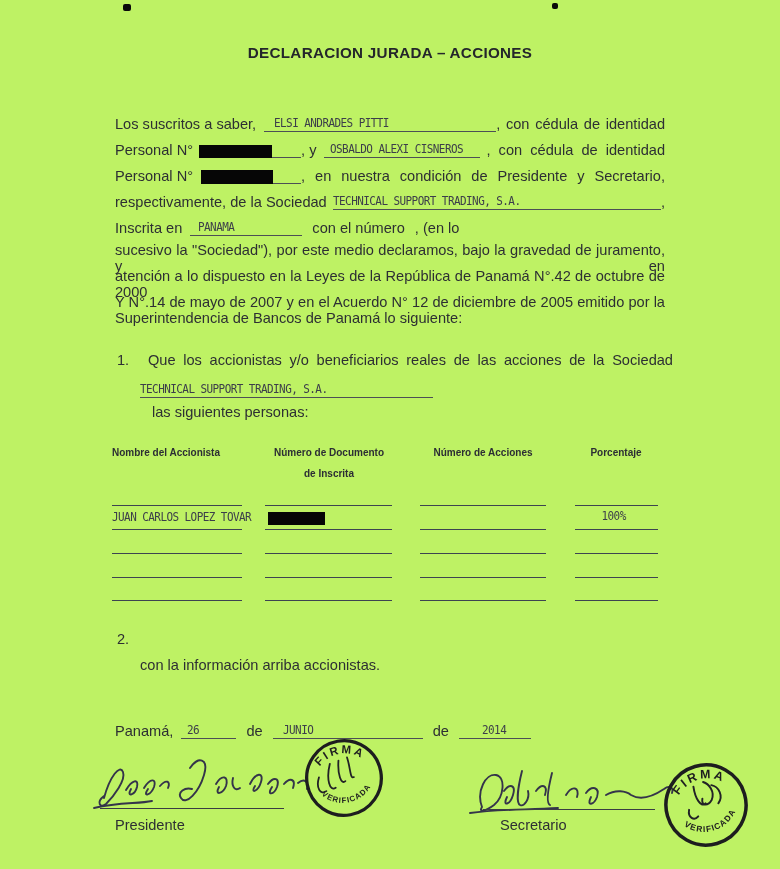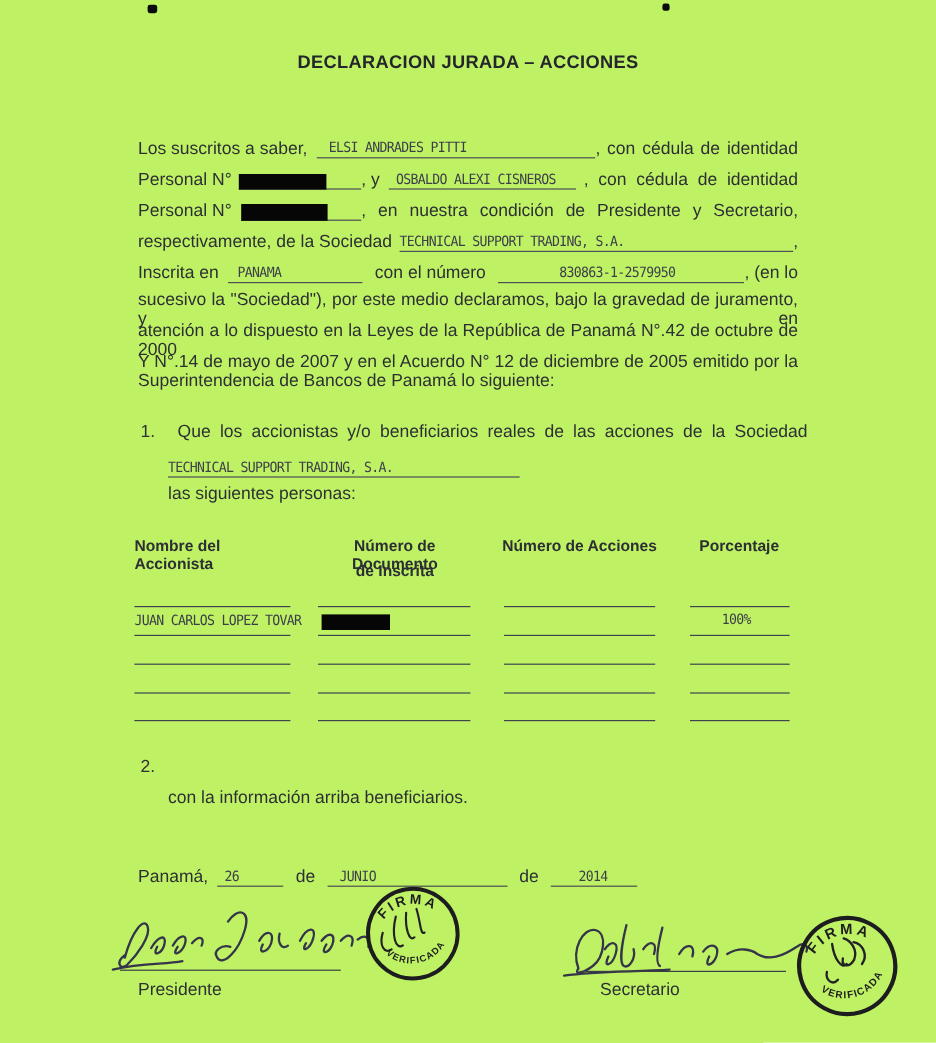--- a/index.html
+++ b/index.html
@@ -21,21 +21,21 @@
     display:flex; align-items:flex-end; position:relative;
   }
   .typed {
     font-family:"DejaVu Sans Mono", monospace; font-size:11.8px; letter-spacing:-0.6px;
     color:#3c3e4a; display:inline-block; transform:scaleX(.93); transform-origin:left bottom;
     margin-bottom:1px; white-space:nowrap;
   }
   .redact { background:#060606; }
   .ml6{margin-left:6px} .ml8{margin-left:8px} .ml10{margin-left:10px} .mr8{margin-right:8px} .mr10{margin-right:10px}
   
-  .th { position:absolute; font-weight:bold; font-size:13px; color:#2c2e34; text-align:center; }
+  .th { position:absolute; font-weight:bold; font-size:10px; color:#2c2e34; text-align:center; }
   .tline { position:absolute; border-top:1.7px solid #3d4450; height:0; }
   .c1{left:112px;width:130px} .c2{left:265px;width:127px} .c3{left:420px;width:126px} .c4{left:575px;width:83px}
   .ry1{top:505px} .ry2{top:529px} .ry3{top:553px} .ry4{top:577px} .ry5{top:600px}
   .cellname { position:absolute; left:112px; width:130px; top:510px; text-align:center; }
   .cellpct  { position:absolute; left:575px; width:83px; top:509px; text-align:center; }
   .cellredact { position:absolute; left:268px; top:512px; width:57px; height:13px; background:#060606; }
   .num { position:absolute; left:117px; width:20px; }
   
   .sigline { position:absolute; border-top:1.6px solid #3a3d42; height:0; }
   .siglabel { position:absolute; font-size:14.6px; color:#2d2f33; }
@@ -91,39 +91,36 @@
     </div>
     <span>,</span>
   </div>
 
   <div class="line" style="top:216px">
     <span>Inscrita en</span>
     <div class="field ml8" style="width:112px">
       <span class="typed ml8">PANAMA</span>
     </div>
     <span class="ml10 mr10">con el número</span>
-    <div class="field" style="flex:1;justify-content:center">
-      <span class="typed">830863-1-2579950</span>
-    </div>
     <span>, (en lo</span>
   </div>
 
   <div class="jline" style="top:242px">sucesivo la "Sociedad"), por este medio declaramos, bajo la gravedad de juramento, y en</div>
   <div class="jline" style="top:268px">atención a lo dispuesto en la Leyes de la República de Panamá N°.42 de octubre de 2000</div>
   <div class="jline" style="top:294px">Y N°.14 de mayo de 2007 y en el Acuerdo N° 12 de diciembre de 2005 emitido por la</div>
   <div class="plain" style="top:310px">Superintendencia de Bancos de Panamá lo siguiente:</div>
 
   <div class="num" style="top:352px">1.</div>
   <div class="jline" style="top:352px;left:148px;width:525px">Que los accionistas y/o beneficiarios reales de las acciones de la Sociedad</div>
   <div class="line" style="top:378px;left:140px;width:525px">
     <div class="field" style="width:293px">
       <span class="typed">TECHNICAL SUPPORT TRADING, S.A.</span>
     </div>
   </div>
-  <div class="plain" style="top:404px;left:140px">las siguientes personas:</div>
+  <div class="plain" style="top:404px;left:152px">las siguientes personas:</div>
 
   <div class="th" style="left:112px;top:447px;width:132px;text-align:left">Nombre del Accionista</div>
   <div class="th" style="left:258px;top:447px;width:142px">Número de Documento</div>
   <div class="th" style="left:258px;top:468px;width:142px">de Inscrita</div>
   <div class="th" style="left:415px;top:447px;width:136px">Número de Acciones</div>
   <div class="th" style="left:570px;top:447px;width:92px">Porcentaje</div>
 
   <div class="tline c1 ry1"></div>
   <div class="tline c2 ry1"></div>
   <div class="tline c3 ry1"></div>
@@ -143,21 +140,21 @@
   <div class="tline c1 ry5"></div>
   <div class="tline c2 ry5"></div>
   <div class="tline c3 ry5"></div>
   <div class="tline c4 ry5"></div>
 
   <div class="cellname typed">JUAN CARLOS LOPEZ TOVAR</div>
   <div class="cellredact"></div>
   <div class="cellpct typed">100%</div>
 
   <div class="num" style="top:631px">2.</div>
-  <div class="plain" style="top:657px;left:140px">con la información arriba beneficiarios.</div>
+  <div class="plain" style="top:657px;left:140px">con la información arriba accionistas.</div>
 
   <div class="line" style="top:719px;width:420px">
     <span class="mr8">Panamá,</span>
     <div class="field" style="width:55px">
       <span class="typed ml6">26</span>
     </div>
     <span class="ml10 mr10">de</span>
     <div class="field" style="width:150px">
       <span class="typed ml10">JUNIO</span>
     </div>

